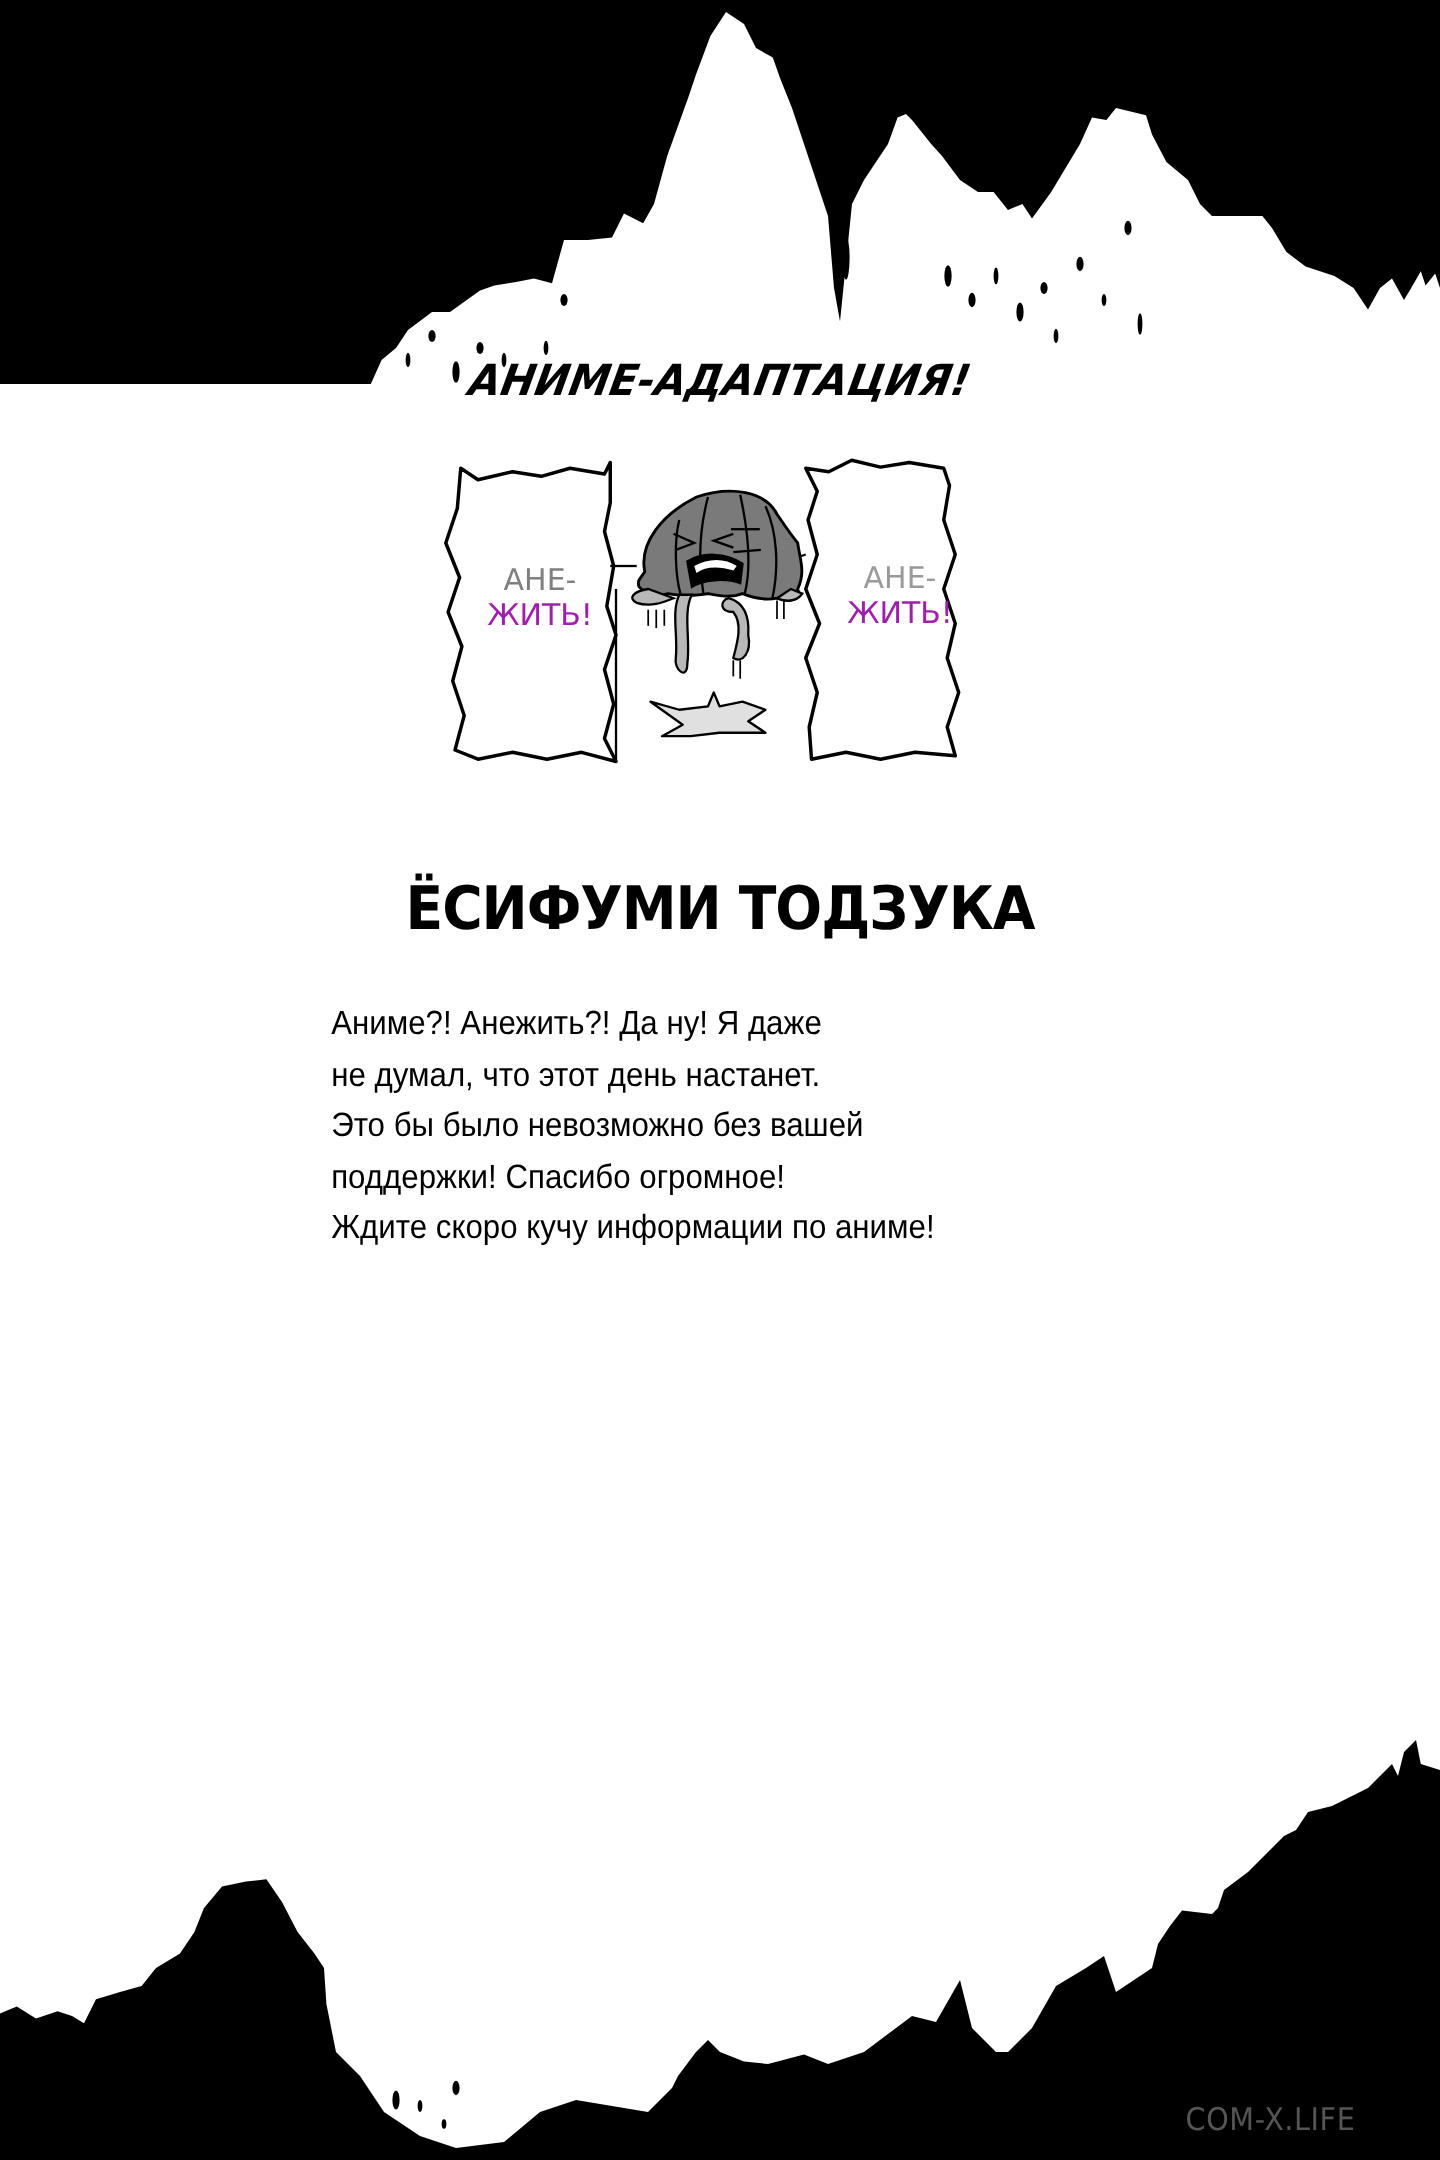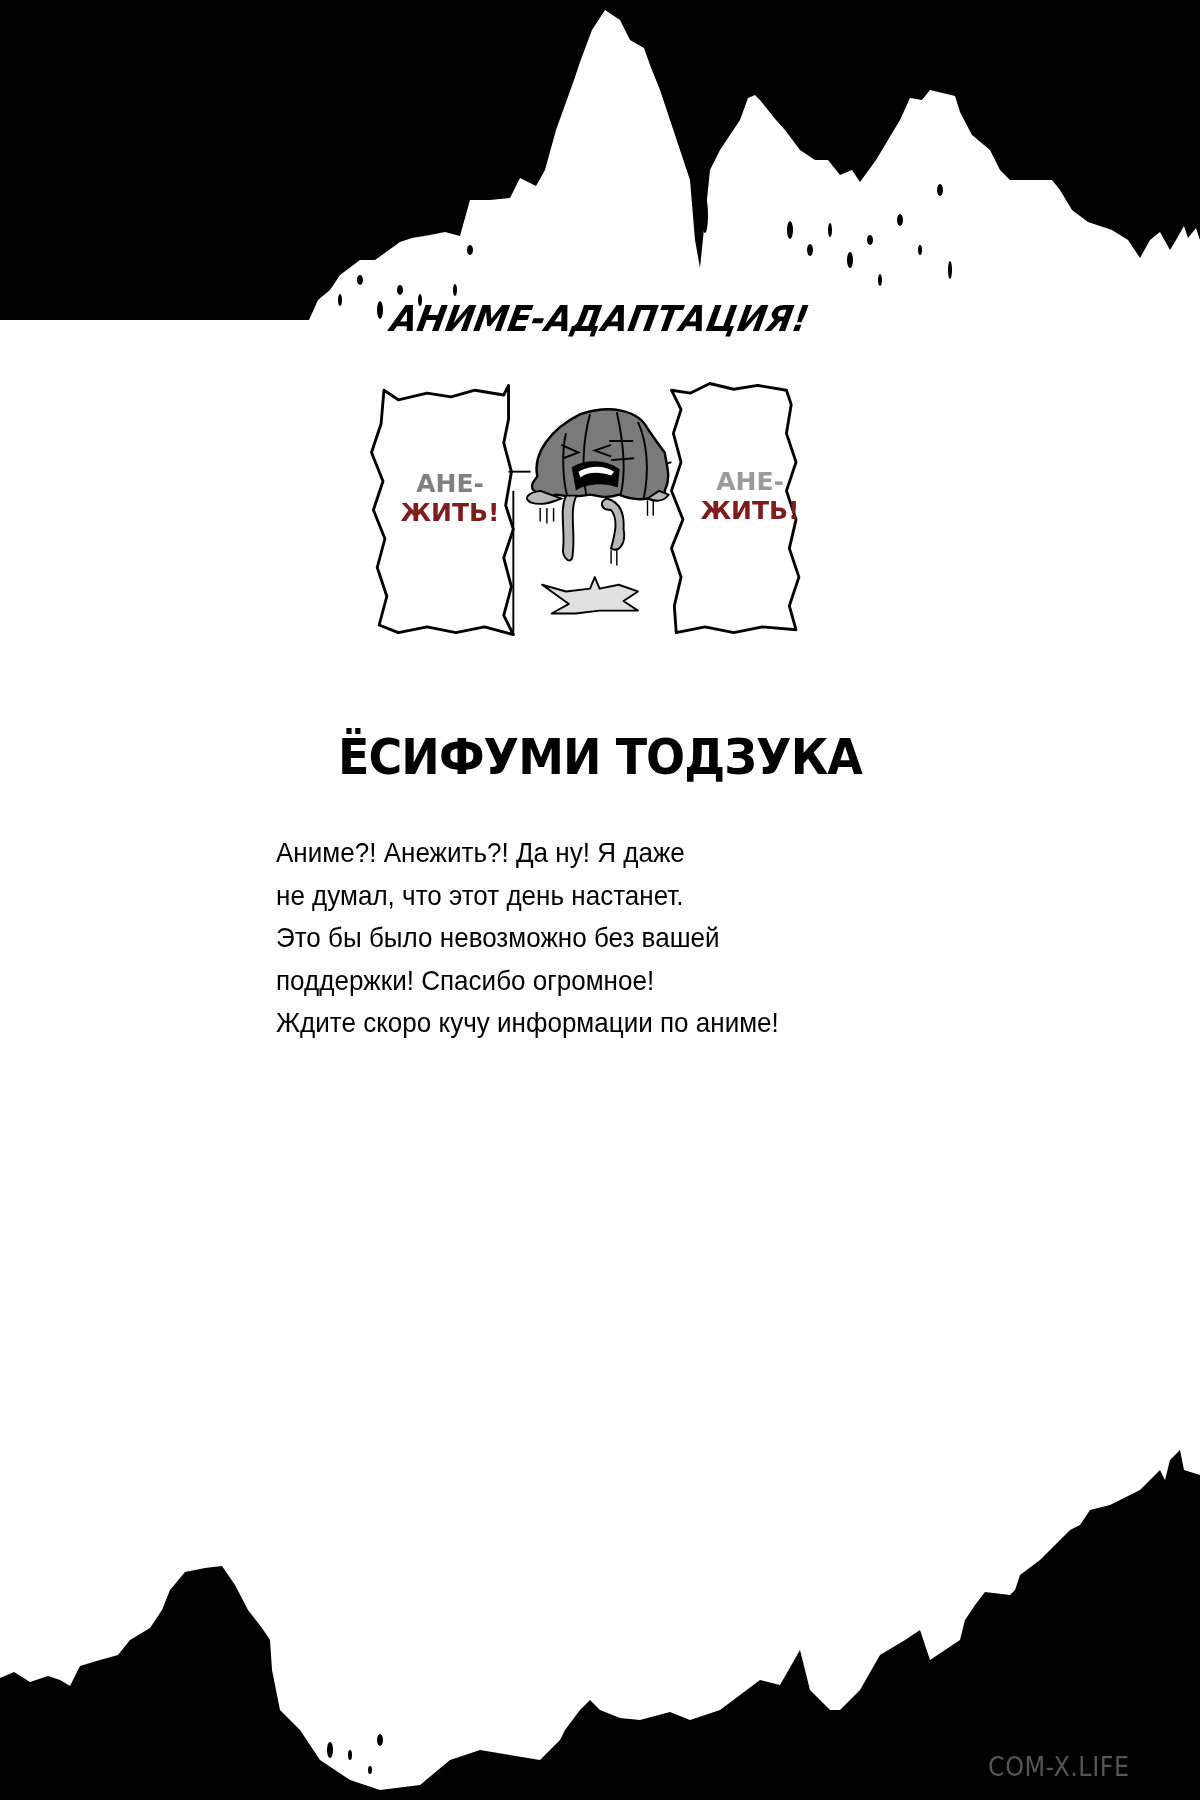--- a/index.html
+++ b/index.html
@@ -8,26 +8,26 @@
   .splat { position: absolute; left: 0; width: 1200px; }
   .splat-top { top: 0; height: 320px; }
   .splat-bottom { top: 1450px; height: 350px; }
   .headline {
     position: absolute; left: 330px; top: 298px; width: 540px; text-align: center;
     font-family: "DejaVu Sans", sans-serif; font-weight: bold; font-style: italic;
     font-size: 34px; letter-spacing: 0px; color: #000;
     transform: skewX(-10deg) scaleY(1.05);
   }
   .panel { position: absolute; left: 360px; top: 375px; width: 460px; height: 270px; }
-  .bubble-text { position: absolute; font-family: "DejaVu Sans", sans-serif; font-weight: bold; text-align: center; line-height: 1.15; }
+  .bubble-text { position: absolute; font-family: "DejaVu Sans", sans-serif; font-weight: normal; text-align: center; line-height: 1.15; }
   .bubble-left-text { left: 400px; top: 470px; width: 100px; font-size: 25px; }
   .bubble-right-text { left: 700px; top: 468px; width: 100px; font-size: 25px; }
   .grey-line { color: #808080; display: block; }
   .grey-line.light { color: #9a9a9a; }
-  .black-line { color: #7f1d1d; display: block; }
+  .black-line { color: #a21caf; display: block; }
   .author {
     position: absolute; left: 260px; top: 728px; width: 680px; text-align: center;
     font-family: "DejaVu Sans", sans-serif; font-weight: bold; font-size: 50px;
     letter-spacing: -1px; color: #000; transform: scaleX(0.92);
   }
   .message {
     position: absolute; left: 276px; top: 832px; width: 680px;
     font-family: "Liberation Sans", sans-serif; font-size: 28px; line-height: 42.5px; color: #000;
     transform: scaleX(0.93); transform-origin: left top;
   }

